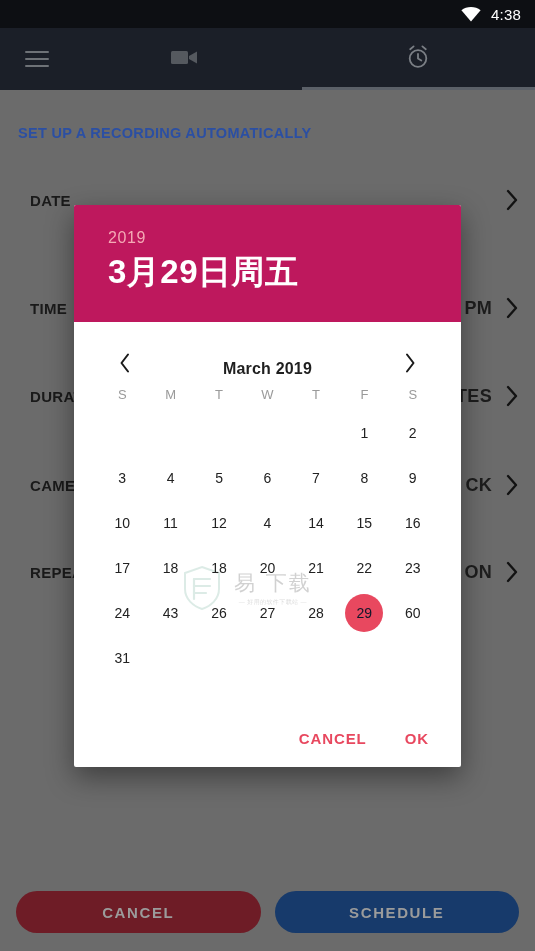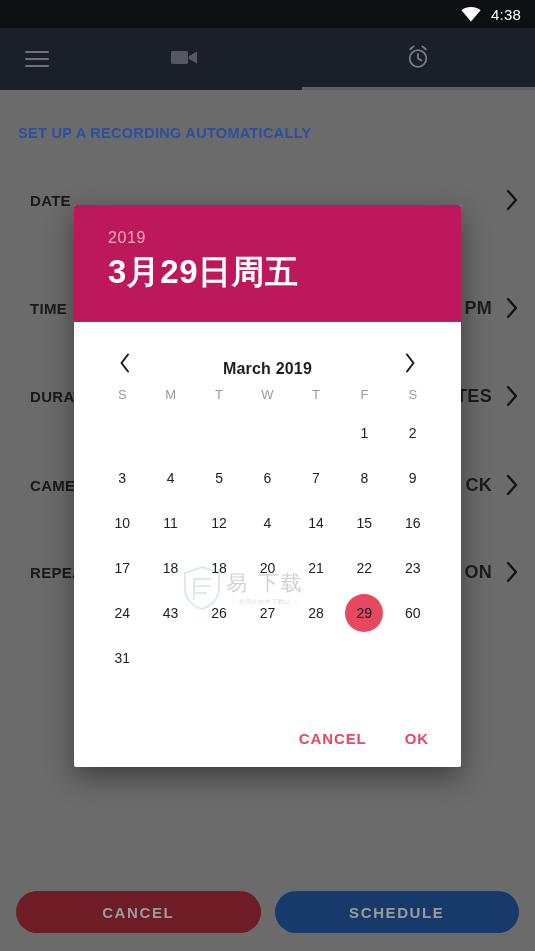--- a/index.html
+++ b/index.html
@@ -248,21 +248,21 @@
     width: 152px;
     height: 52px;
     opacity: 0.30;
     z-index: 1;
     pointer-events: none;
     display: flex;
     align-items: center;
   }
   .wm-shield { flex: 0 0 auto; }
   .wm-text {
-    margin-left: 4px;
+    margin-left: 12px;
     display: flex;
     flex-direction: column;
     align-items: center;
   }
   .wm-main {
     font-size: 21px;
     color: #6a6a6a;
     font-family: "DejaVu Sans", sans-serif;
     letter-spacing: 2px;
     line-height: 1;

